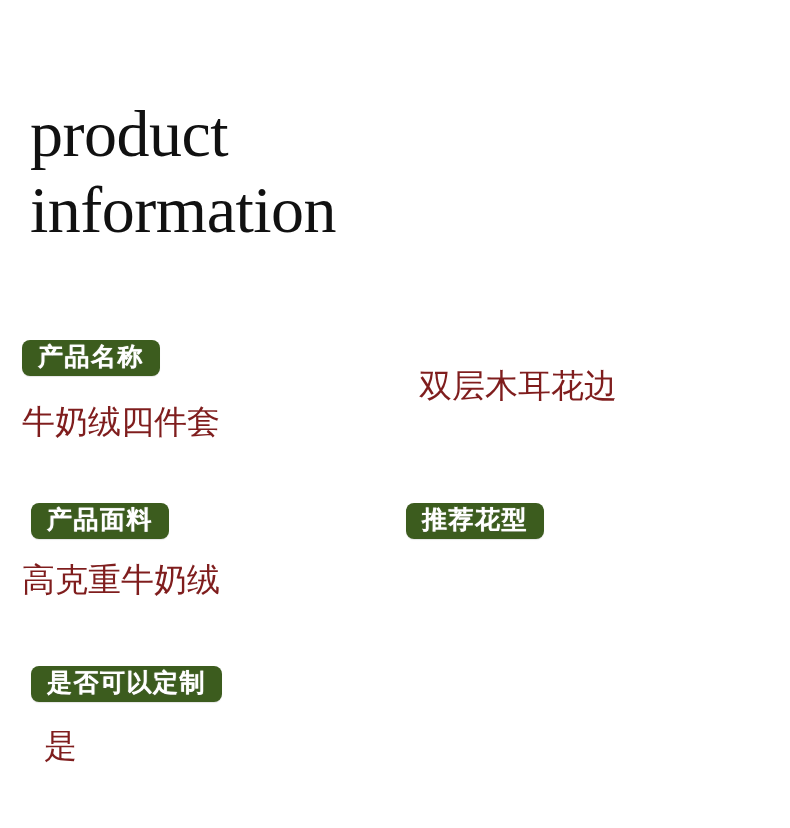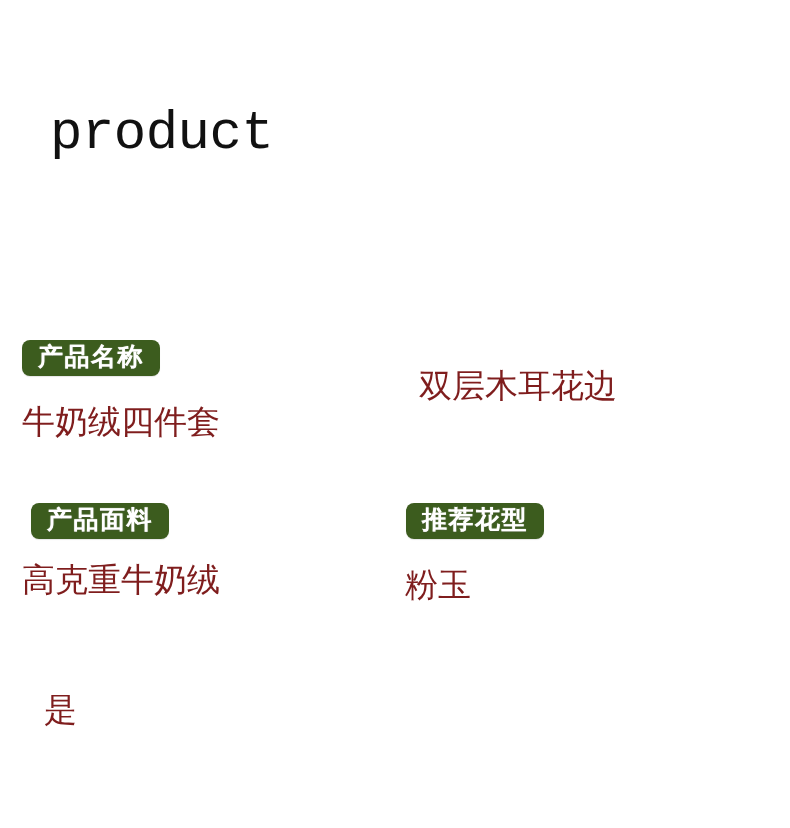--- a/index.html
+++ b/index.html
@@ -25,28 +25,27 @@
 
   
   .heading {
     position: absolute;
     left: 30px;
     top: 96px;
     width: 720px;
   }
   .heading-line {
     display: block;
-    font-family: Liberation Mono, monospace;
-    font-size: 54px;
+    font-family: Liberation Serif, serif;
+    font-size: 66px;
     line-height: 76px;
     font-weight: 300;
     color: #111111;
     letter-spacing: -0.5px;
     white-space: pre;
-    margin-left: 20px;
   }
 
   
   .specs {
     position: absolute;
     left: 0;
     top: 340px;
     width: 790px;
   }
   .spec-row {
@@ -106,20 +105,21 @@
   .spec-row.row-2 .spec-item.col-right .spec-value { margin-left: -1px; }
   .spec-row.row-3 .spec-item.col-left  .spec-value { margin-left: 13px; margin-top: 24px; }
 </style>
 </head>
 <body>
 
 <div class="page">
 
   <div class="heading">
     <span class="heading-line">product</span>
+    <span class="heading-line">information</span>
   </div>
 
   <div class="specs">
 
     <div class="spec-row row-1">
       <div class="spec-item col-left">
         <span class="badge">产品名称</span>
         <span class="spec-value">牛奶绒四件套</span>
       </div>
       <div class="spec-item col-right">
@@ -127,24 +127,24 @@
       </div>
     </div>
 
     <div class="spec-row row-2">
       <div class="spec-item col-left">
         <span class="badge">产品面料</span>
         <span class="spec-value">高克重牛奶绒</span>
       </div>
       <div class="spec-item col-right">
         <span class="badge">推荐花型</span>
-        <span class="spec-value">粉玉</span>
       </div>
     </div>
 
     <div class="spec-row row-3 row-last">
       <div class="spec-item col-left">
+        <span class="badge">是否可以定制</span>
         <span class="spec-value">是</span>
       </div>
     </div>
 
   </div>
 </div>
 
 </body></html>

